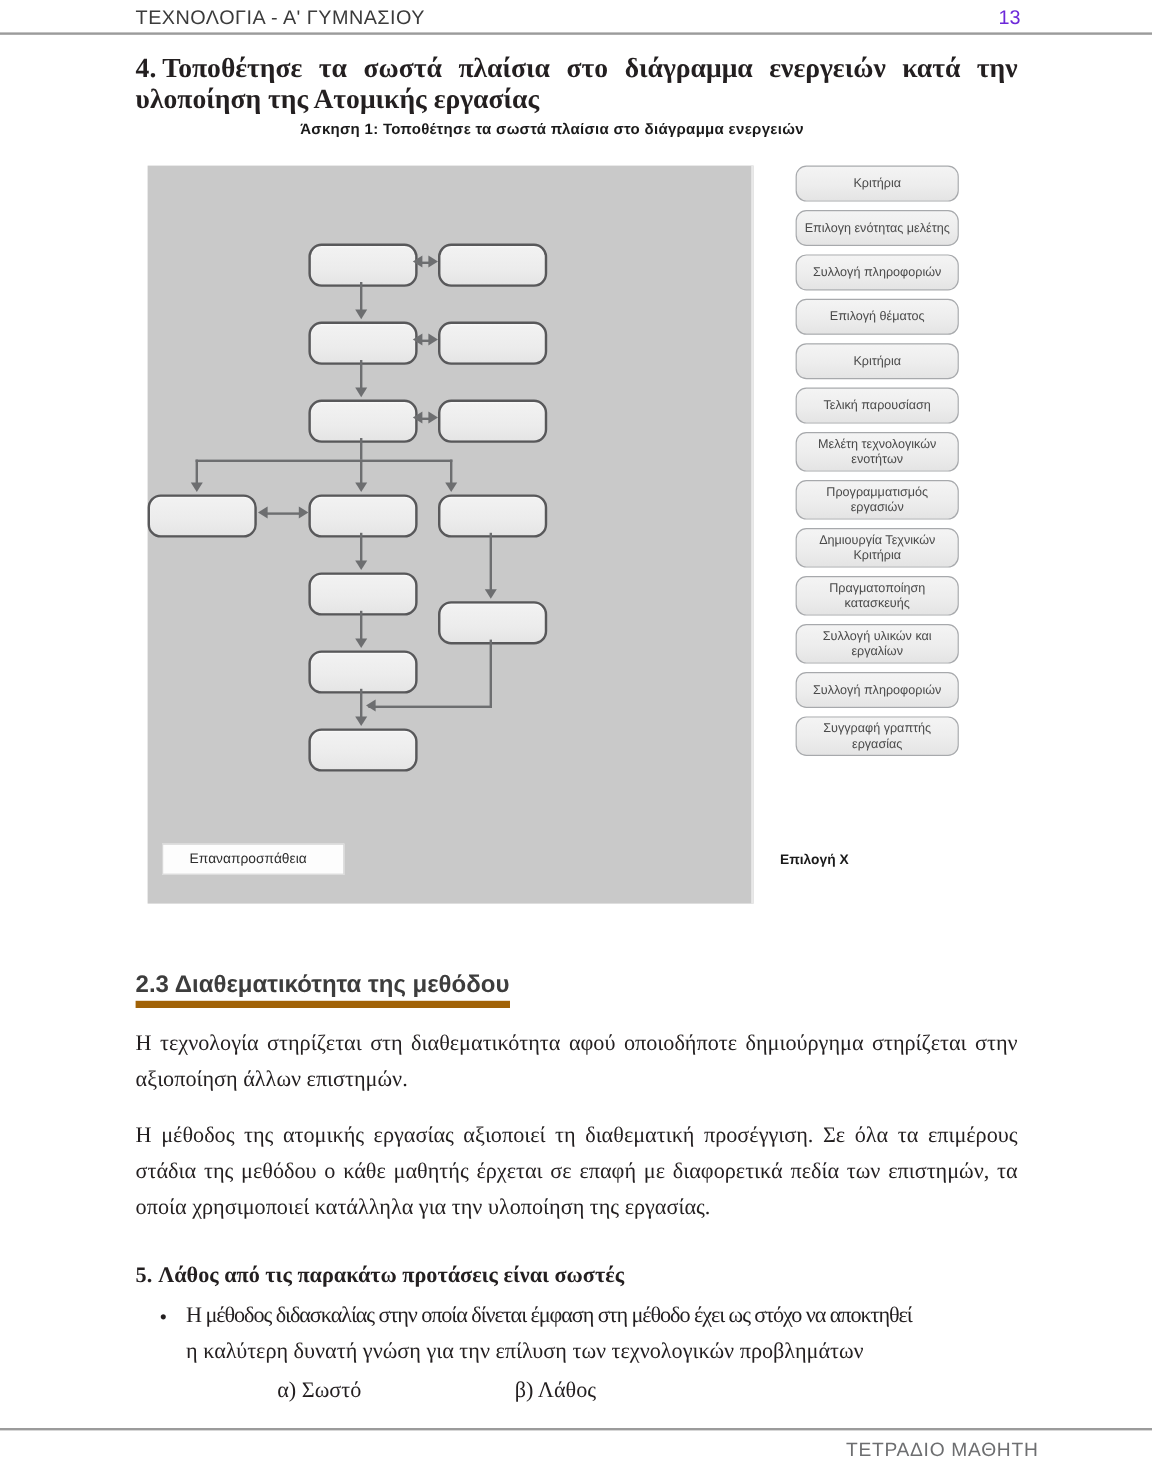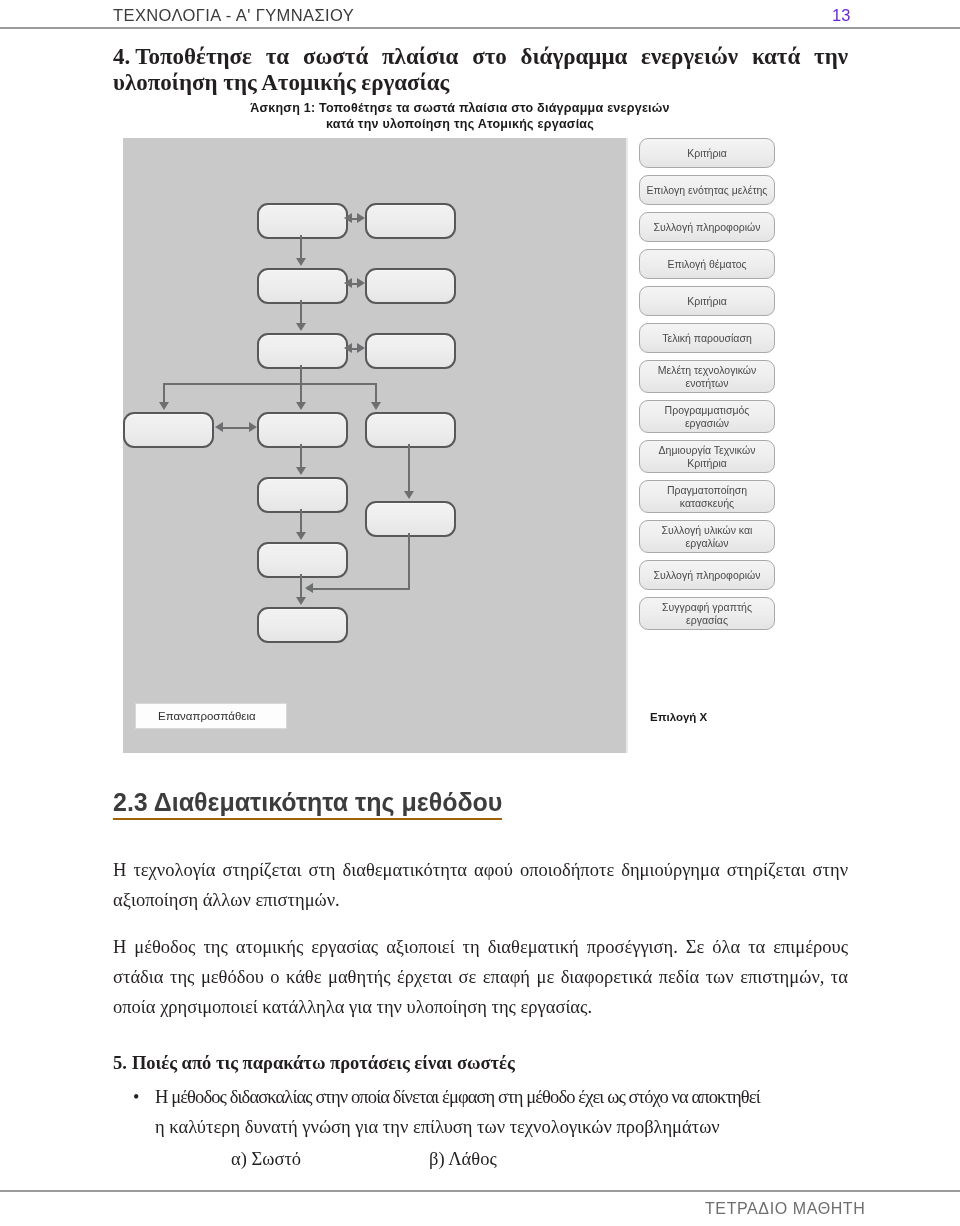--- a/index.html
+++ b/index.html
@@ -165,38 +165,39 @@
     display: flex;
     align-items: center;
     justify-content: center;
     text-align: center;
     box-sizing: border-box;
     padding: 3px 4px;
     font-family: "Liberation Sans", "DejaVu Sans", sans-serif;
     font-size: 10.5px;
     line-height: 12.5px;
     color: #4a4a4a;
+    margin-left: 24px;
   }
   .close-x {
     position: absolute;
     left: 540px; top: 611px;
     font-family: "Liberation Sans", "DejaVu Sans", sans-serif;
     font-weight: bold;
     font-size: 11.5px;
     color: #1a1a1a;
   }
 
   
   .sec-head {
     position: absolute;
-    left: 113px; top: 788px;
-    font-weight: bold;
-    font-size: 25px;
+    left: 113px; top: 810px;
+    font-weight: bold;
+    font-size: 20px;
     color: #3d3d3d;
-    border-bottom: 2px solid #a16207;
+    border-bottom: 6px solid #a16207;
     padding-bottom: 1px;
     font-family: "Liberation Sans", "DejaVu Sans", sans-serif;
   }
   .para {
     position: absolute;
     left: 113px;
     width: 735px;
     font-size: 18.5px;
     line-height: 30px;
     text-align: justify;
@@ -266,21 +267,20 @@
 <div class="head-rule"></div>
 
 <div class="q4">
   <span class="num">4.</span><span>Τοποθέτησε τα σωστά πλαίσια στο διάγραμμα ενεργειών κατά την υλοποίηση της Ατομικής εργασίας</span>
 </div>
 
 <div class="exercise">
 
   <div class="ex-title">
     <div>Άσκηση 1: Τοποθέτησε τα σωστά πλαίσια στο διάγραμμα ενεργειών</div>
-    <div>κατά την υλοποίηση της Ατομικής εργασίας</div>
   </div>
 
   <div class="canvas">
 
     <div class="slot" style="left:134px; top:65px; width:87px; height:32px;"></div>
     <div class="slot" style="left:242px; top:65px; width:87px; height:32px;"></div>
     <div class="dbl-arrow" style="left:221px; top:75px; width:21px;">
       <div class="arrowhead left" style="left:0; top:0;"></div>
       <div class="bar" style="width:11px;"></div>
       <div class="arrowhead right" style="right:0; top:0;"></div>
@@ -367,21 +367,21 @@
   </div>
 
   <div class="close-x">Επιλογή Χ</div>
 </div>
 
 <div class="sec-head">2.3 Διαθεματικότητα της μεθόδου</div>
 <div class="para p1">Η τεχνολογία στηρίζεται στη διαθεματικότητα αφού οποιοδήποτε δημιούργημα στηρίζεται στην αξιοποίηση άλλων επιστημών.</div>
 <div class="para p2">Η μέθοδος της ατομικής εργασίας αξιοποιεί τη διαθεματική προσέγγιση. Σε όλα τα επιμέρους στάδια της μεθόδου ο κάθε μαθητής έρχεται σε επαφή με διαφορετικά πεδία των επιστημών, τα οποία χρησιμοποιεί κατάλληλα για την υλοποίηση της εργασίας.</div>
 
 <div class="q5">
-  <span class="num">5.</span><span>Ποιές από τις παρακάτω προτάσεις είναι σωστές</span>
+  <span class="num">5.</span><span>Λάθος από τις παρακάτω προτάσεις είναι σωστές</span>
 </div>
 
 <div class="bullet-row">
   <div class="bullet-dot">•</div>
   <div class="bullet-text">
     <div class="tight">Η μέθοδος διδασκαλίας στην οποία δίνεται έμφαση στη μέθοδο έχει ως στόχο να αποκτηθεί</div>
     <div>η καλύτερη δυνατή γνώση για την επίλυση των τεχνολογικών προβλημάτων</div>
   </div>
 </div>
 

